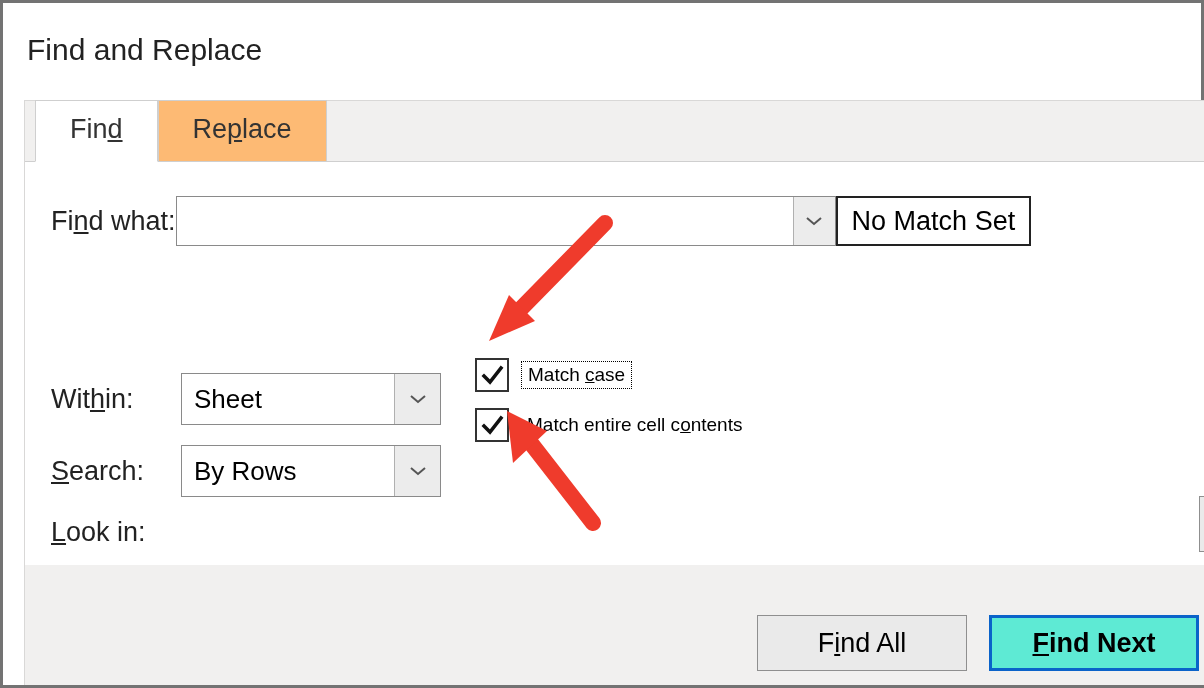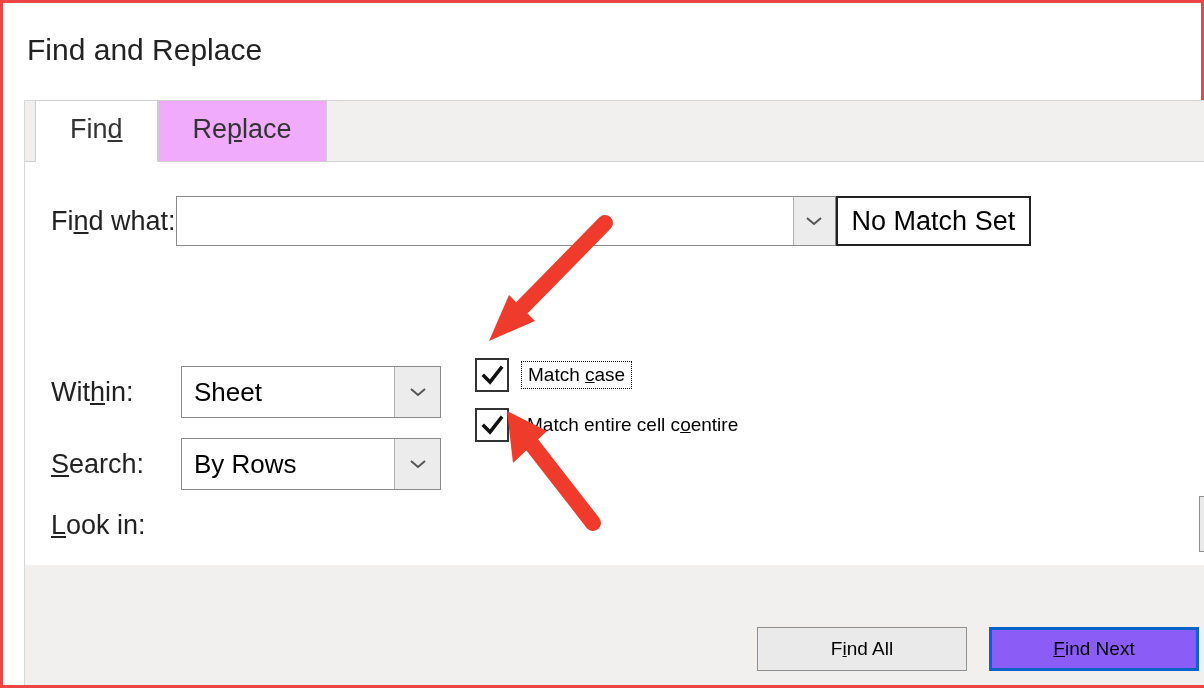--- a/index.html
+++ b/index.html
@@ -7,21 +7,21 @@
     margin: 0; padding: 0;
     width: 1204px; height: 688px;
     font-family: "Segoe UI", Arial, sans-serif;
     font-size: 26px;
     background: #fff;
     overflow: hidden;
   }
   .window {
     position: relative;
     width: 1204px; height: 688px;
-    border: 3px solid #ef4444;
+    border: 3px solid #737373;
     background: #fff;
   }
   .titlebar {
     padding: 30px 10px 10px 24px;
     font-size: 30px;
     color: #222;
   }
   .content-outer {
     position: absolute;
     top: 97px; left: 21px; right: -6px; bottom: 0;
@@ -35,21 +35,21 @@
     display: flex; align-items: flex-end;
     height: 62px;
   }
   .tab {
     height: 62px;
     padding: 0 34px;
     line-height: 56px;
     font-size: 27px;
     border: 1px solid #cfcfcf;
     border-bottom: 1px solid #cfcfcf;
-    background: #f0abfc;
+    background: #fdba74;
     color: #333;
     cursor: pointer;
     position: relative;
   }
   .tab.active {
     background: #fff;
     border: 1px solid #cfcfcf;
     border-bottom: 1px solid #fff;
     z-index: 2;
   }
@@ -87,21 +87,21 @@
     height: 50px;
     padding: 0 14px;
     border: 2px solid #222;
     background: #fff;
     font-size: 27px;
     display: flex; align-items: center;
     cursor: pointer;
   }
   .options {
     position: absolute;
-    top: 204px; left: 26px;
+    top: 211px; left: 26px;
   }
   .opt-row { display: flex; align-items: center; margin-bottom: 20px; }
   .opt-label { width: 130px; }
   .selectbox {
     width: 260px; height: 52px;
     border: 1px solid #8a8a8a;
     background: #fff;
     display: flex; align-items: center;
   }
   .selectbox .val { flex: 1; padding: 0 12px; font-size: 26px; }
@@ -122,30 +122,30 @@
   .chkbox svg path { stroke: #111; stroke-width: 3.5; fill: none; stroke-linecap: square; }
   .chk-label { font-size: 19px; padding: 2px 6px; }
   .chk-label.focused { border: 1.5px dotted #000; }
   .u { text-decoration: underline; }
   .button-row {
     position: absolute;
     bottom: 14px; right: 8px;
     display: flex; gap: 22px; align-items: center;
   }
   .btn {
-    height: 44px;
+    height: 56px;
     min-width: 210px;
     padding: 0 28px;
-    font-size: 19px;
+    font-size: 27px;
     border: 1px solid #8f8f8f;
     background: #eaeaea;
     display: flex; align-items: center; justify-content: center;
     cursor: pointer;
   }
-  .btn.primary { border: 3px solid #0a63c9; background: #8b5cf6; }
+  .btn.primary { border: 3px solid #0a63c9; background: #5eead4; font-weight: bold; }
   .truncated-btn {
     width: 14px; height: 56px;
     background: #eaeaea;
     border-top: 1px solid #8f8f8f;
     border-left: 1px solid #8f8f8f;
     border-bottom: 1px solid #8f8f8f;
     position: absolute;
     right: -6px; top: 334px;
   }
   
@@ -236,21 +236,21 @@
             <span>Match </span><span class="u">c</span><span>ase</span>
           </div>
         </div>
         <div class="check-row">
           <div class="chkbox">
             <svg viewBox="0 0 24 24">
                 <path d="M4 13 L10 19 L21 5"></path>
               </svg>
           </div>
           <div class="chk-label">
-            <span>Match entire cell c</span><span class="u">o</span><span>entire</span>
+            <span>Match entire cell c</span><span class="u">o</span><span>ntents</span>
           </div>
         </div>
       </div>
 
       <div class="truncated-btn"></div>
 
     </div>
 
     <div class="button-row">
       <div class="btn">

